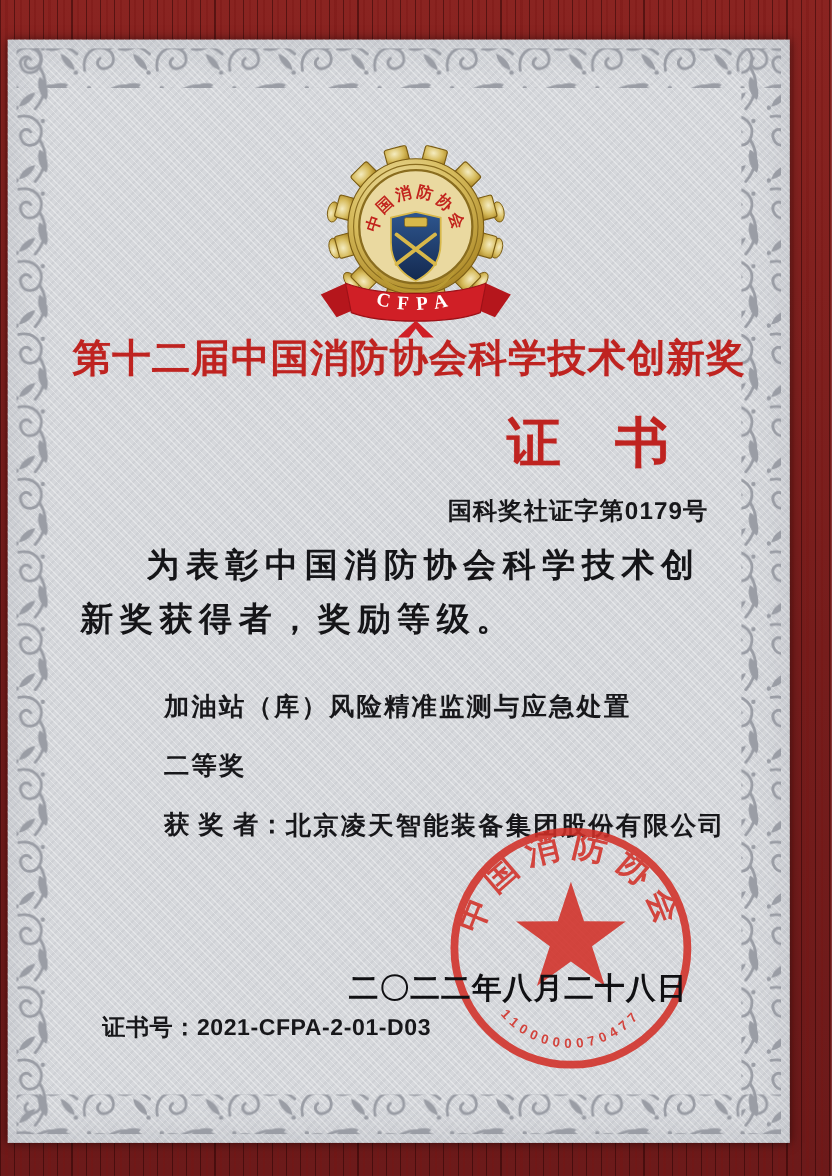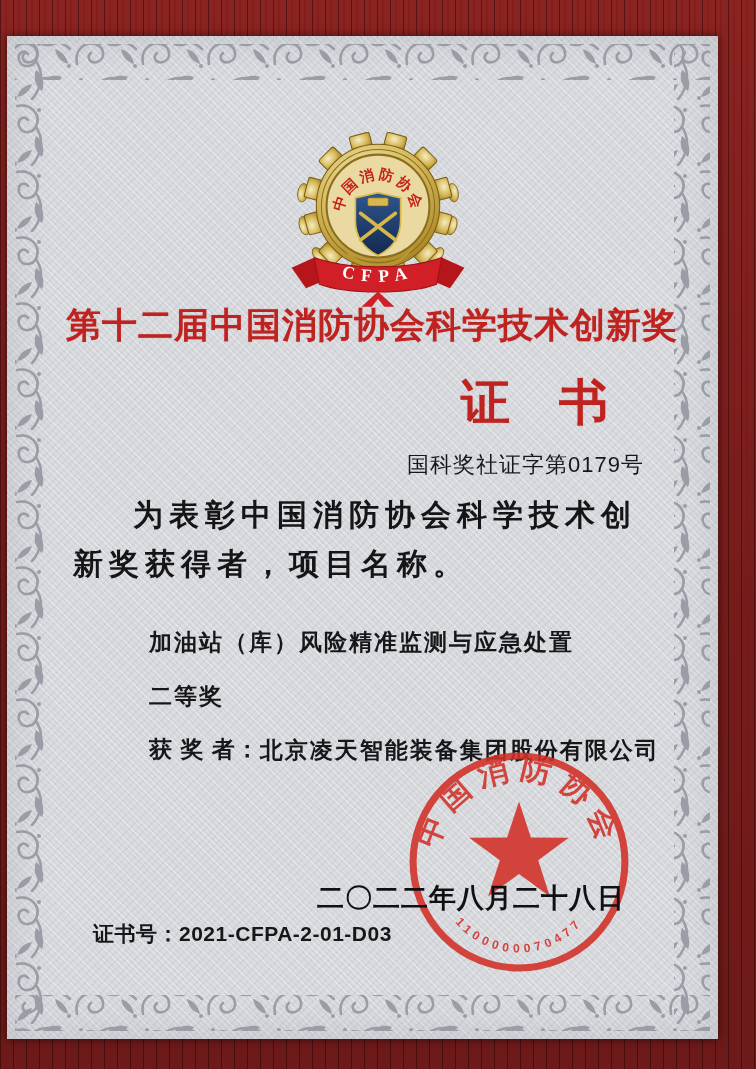--- a/index.html
+++ b/index.html
@@ -28,21 +28,21 @@
     text-shadow:0 0 1px rgba(191,35,32,.4);
   }
   .doc-type{
     position:absolute;left:0;right:110px;top:334px;text-align:right;
     color:#bf2320;font-size:49px;font-weight:700;white-space:nowrap;
     text-shadow:0 0 1px rgba(191,35,32,.4);
     margin-left:20px;
   }
   .issue-number{
     position:absolute;top:414px;right:74px;
-    color:#17171a;font-size:22px;font-weight:400;letter-spacing:1px;
+    color:#17171a;font-size:22px;font-weight:700;letter-spacing:1px;
   }
   .body-text{
     position:absolute;left:66px;right:58px;top:454px;
     font-family:"DejaVu Serif", serif;
     color:#151518;font-size:30px;line-height:49px;letter-spacing:6px;
     text-indent:2em;font-weight:600;
   }
   .fields{position:absolute;left:142px;top:590px;right:40px;color:#17171a;}
   .field{display:flex;align-items:flex-start;margin-bottom:15px;}
   .field-label{flex:none;font-size:23px;font-weight:700;white-space:nowrap;letter-spacing:1px;}
@@ -169,21 +169,21 @@
         <path d="M84,170 L100,155 L116,170 L106,170 L100,162 L94,170 Z" fill="#d01f26"></path>
       </g>
     </svg>
 
     <div class="title">第十二届中国消防协会科学技术创新奖</div>
 
     <div class="doc-type">证　书</div>
 
     <div class="issue-number">国科奖社证字第0179号</div>
 
-    <div class="body-text"><span>为表彰中国消防协会科学技术创新奖</span><span>获得者，项目名称。</span></div>
+    <div class="body-text"><span>为表彰中国消防协会科学技术创新奖</span><span>获得者，奖励等级。</span></div>
 
     <div class="fields">
       <div class="field">
         <div class="field-value">
           <div class="vline">加油站（库）风险精准监测与应急处置</div>
         </div>
       </div>
       <div class="field">
         <div class="field-value">
           <div class="vline">二等奖</div>

